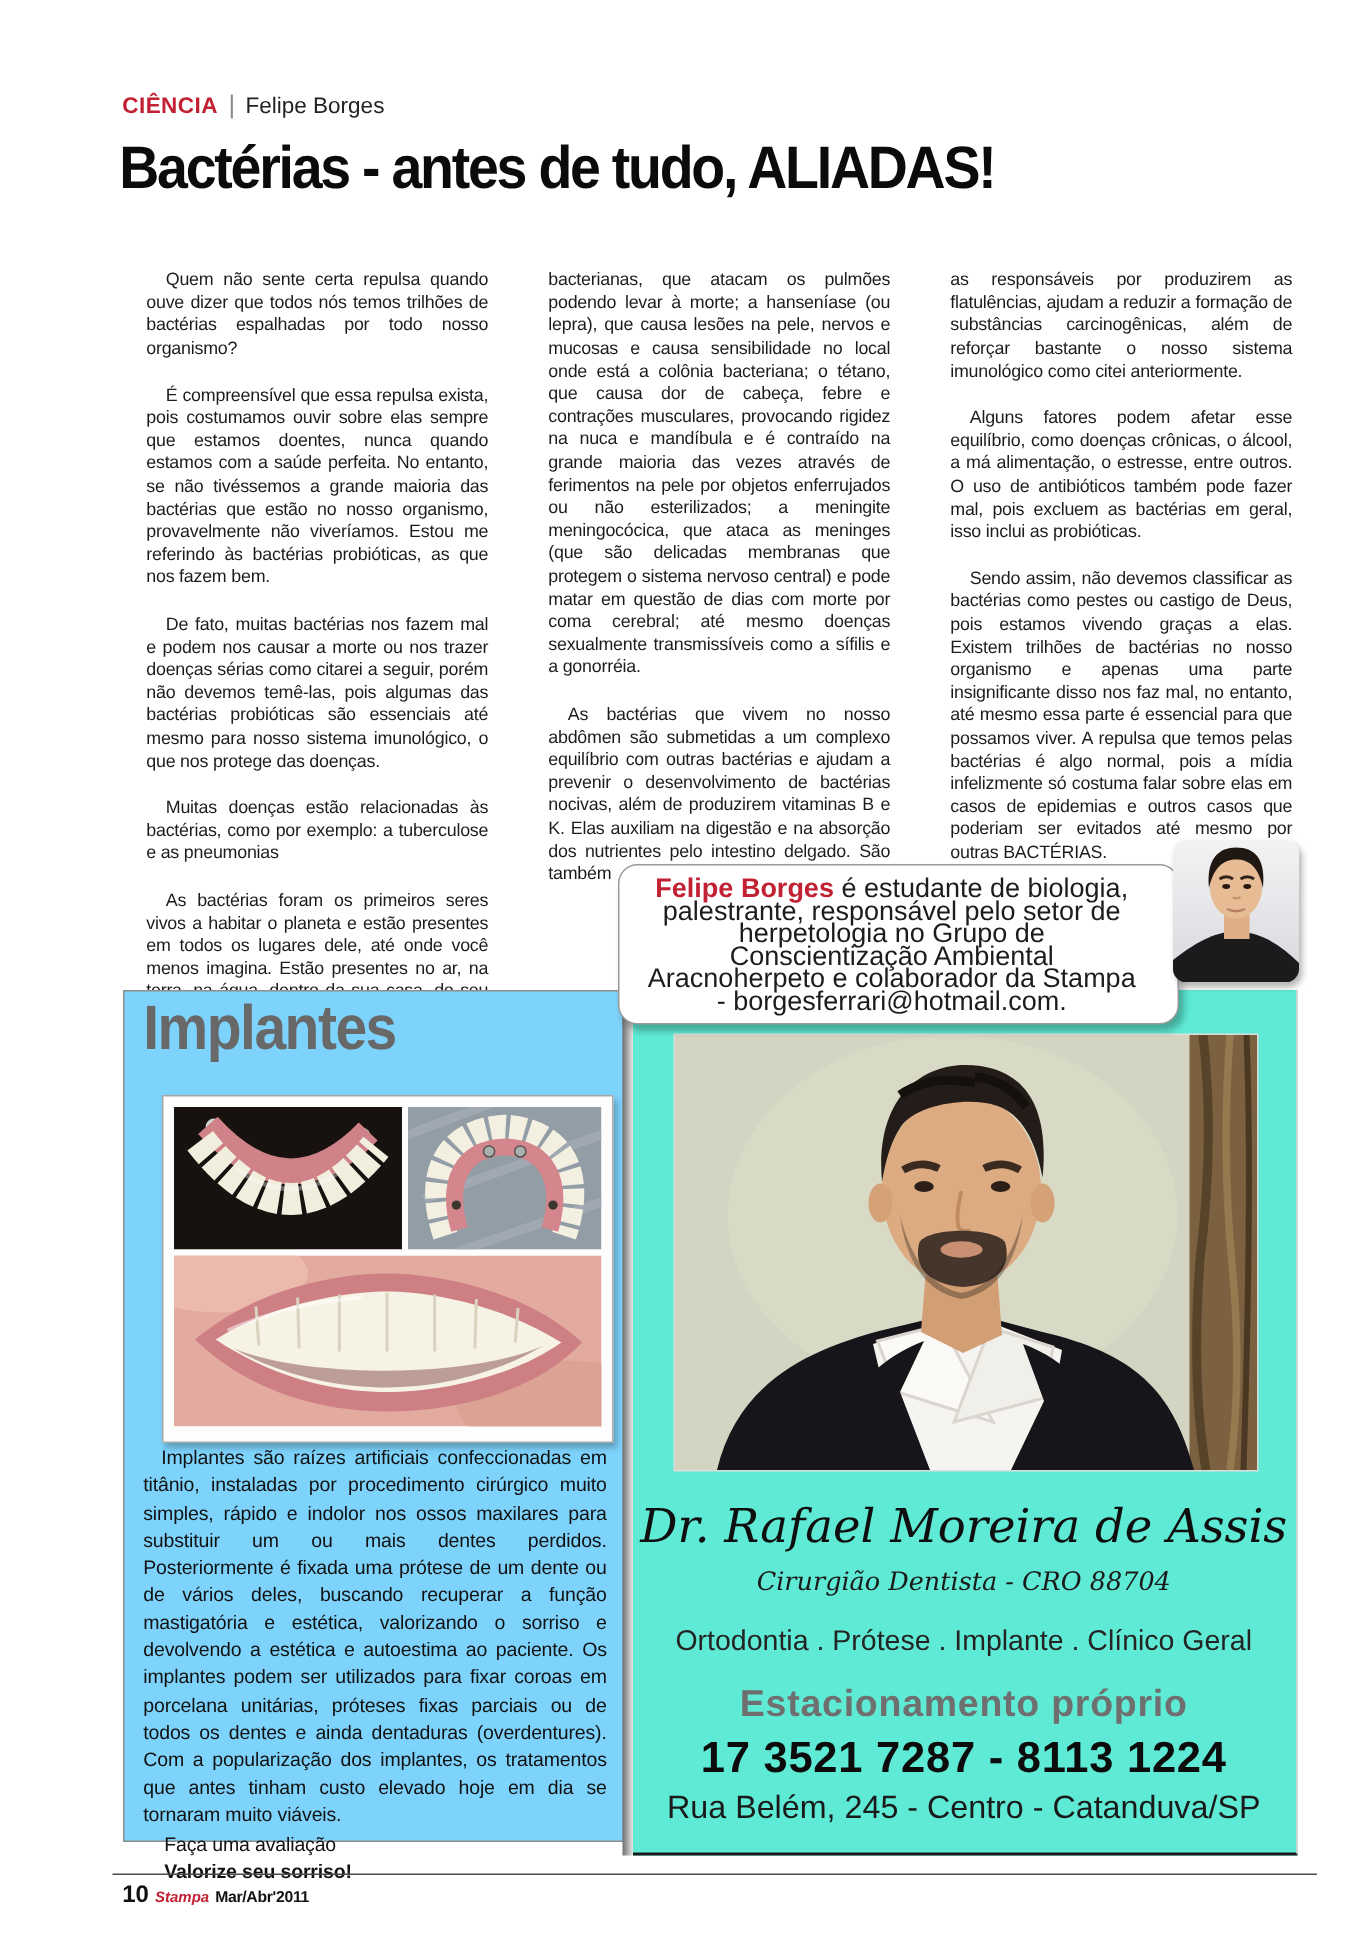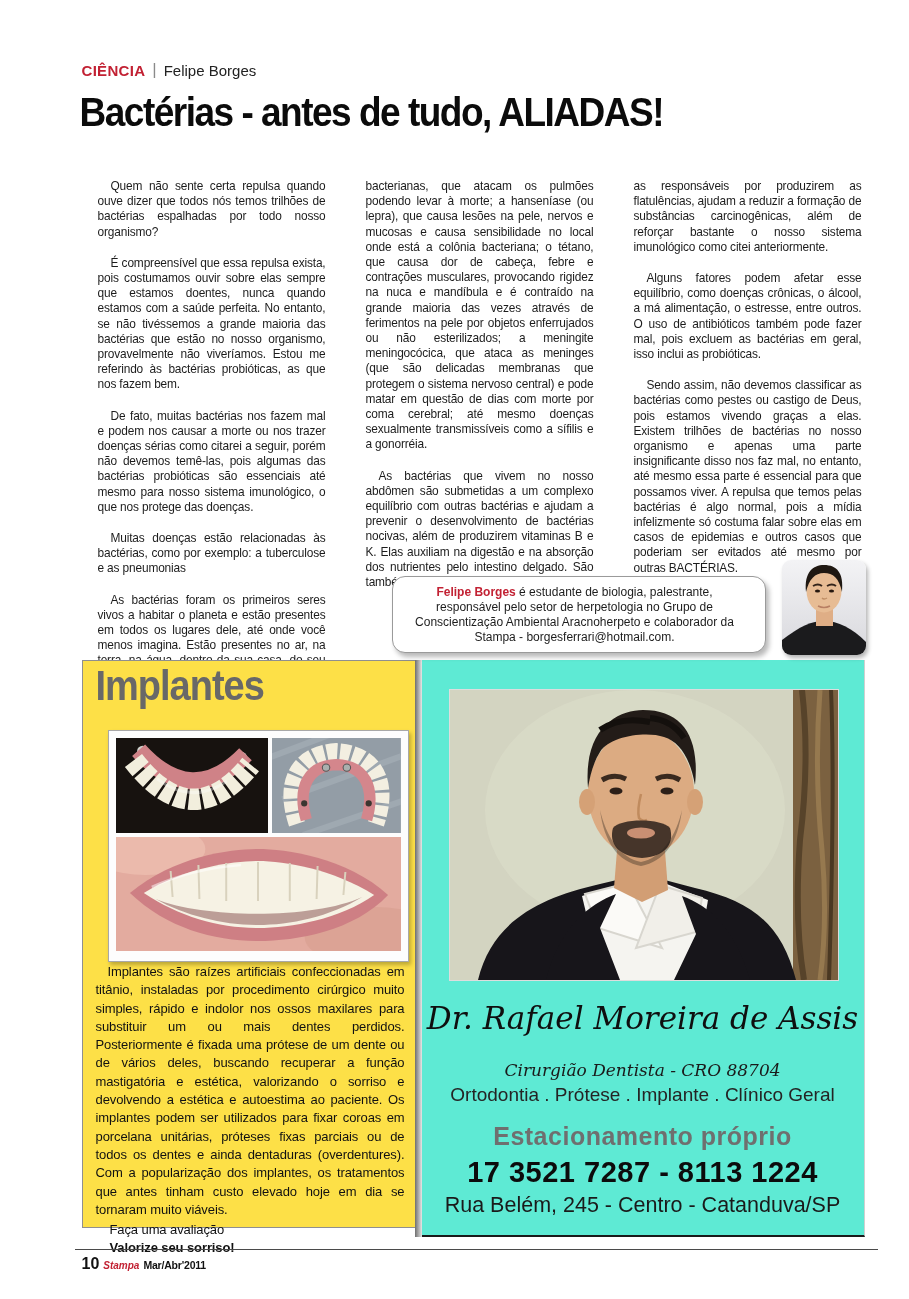--- a/index.html
+++ b/index.html
@@ -17,32 +17,32 @@
             color:#0b0b0b;letter-spacing:-1.5px;transform:scaleY(1.08);transform-origin:left top;}
 
   
   .article{position:absolute;left:62px;top:163px;width:796px;display:flex;gap:8px;}
   .col{width:260px;font-size:11.9px;line-height:15.2px;color:#1c1c1c;text-align:justify;
        letter-spacing:-.15px;}
   .col p{margin:16px;text-indent:13px;}
   .col p.cont{text-indent:0;}
 
   
-  .bio-box{position:absolute;left:372px;top:576px;width:374px;min-height:64px;box-sizing:border-box;
+  .bio-box{position:absolute;left:392px;top:576px;width:374px;min-height:64px;box-sizing:border-box;
            border:1px solid #9a9a9a;border-radius:13px;background:#fff;
            box-shadow:3px 4px 5px rgba(0,0,0,.28);padding:8px 24px 7px 16px;
-           font-size:12px;line-height:15px;color:#1c1c1c;text-align:center;z-index:2;}
+           font-size:18px;line-height:15px;color:#1c1c1c;text-align:center;z-index:2;}
   .bio-name{color:#c22133;font-weight:bold;}
   .bio-photo{position:absolute;left:762px;top:560px;width:84px;height:95px;border-radius:9px;
              overflow:hidden;box-shadow:2px 3px 4px rgba(0,0,0,.3);z-index:3;}
   .bio-photo svg{display:block;width:100%;height:100%;}
 
   
   .ad-left{position:absolute;left:62px;top:660px;width:334px;height:568px;box-sizing:border-box;
-           border:1px solid #8f8f8f;background:#fde047;}
+           border:1px solid #8f8f8f;background:#7dd3fc;}
   .implantes-title{position:absolute;left:13px;top:2px;margin:0;font-size:38px;font-weight:bold;
                    color:#686868;letter-spacing:-1px;transform:scaleY(1.1);transform-origin:left top;}
   .collage{position:absolute;left:25px;top:69px;width:301px;height:232px;box-sizing:border-box;
            border:1px solid #a8a8a8;background:#fdfdfd;box-shadow:2px 3px 4px rgba(0,0,0,.25);
            padding:7px;}
   .collage-top{display:flex;gap:4px;height:95px;}
   .collage-top .ph1{flex:1.18;}
   .collage-top .ph2{flex:1;}
   .collage .ph3{margin-top:4px;height:114px;}
   .collage svg{display:block;width:100%;height:100%;}
@@ -58,21 +58,21 @@
               background:linear-gradient(to right,#6f6f6f,#e6e6e6);}
 
   
   .ad-right{position:absolute;left:402px;top:660px;width:443px;height:577px;background:#5eead4;
             border-right:1px solid #cfcfcf;border-bottom:2px solid #1a1a1a;box-sizing:border-box;}
   .dentist-photo{position:absolute;left:28px;top:30px;width:388px;height:290px;
                  box-shadow:0 0 0 1px #ddd;}
   .dentist-photo svg{display:block;width:100%;height:100%;}
   .ad-right .txt{position:absolute;left:0;width:100%;text-align:center;margin:0;}
   .dr-name{top:340px;font-family:"DejaVu Serif",serif;font-style:italic;font-size:31px;color:#0f0f0f;}
-  .dr-sub{top:400px;font-family:"DejaVu Serif",serif;font-style:italic;font-size:17px;color:#1a1a1a;}
+  .dr-sub{top:385px;font-family:"DejaVu Serif",serif;font-style:italic;font-size:17px;color:#1a1a1a;}
   .services{top:424px;font-size:19px;color:#242424;}
   .parking{top:462px;font-size:25px;font-weight:bold;color:#6f6f6f;letter-spacing:.5px;}
   .phone{top:496px;font-size:29px;font-weight:bold;color:#0c0c0c;letter-spacing:.5px;}
   .address{top:533px;font-size:21.5px;color:#1a1a1a;}
 
   
   .footer-rule{position:absolute;left:55px;top:1249px;width:803px;height:1px;background:#4a4a4a;}
   .footer{position:absolute;left:62px;top:1255px;display:flex;align-items:baseline;gap:4px;}
   .footer .pnum{font-size:16px;font-weight:bold;color:#111;}
   .footer .mag{font-size:10px;font-weight:bold;font-style:italic;color:#c22133;}

